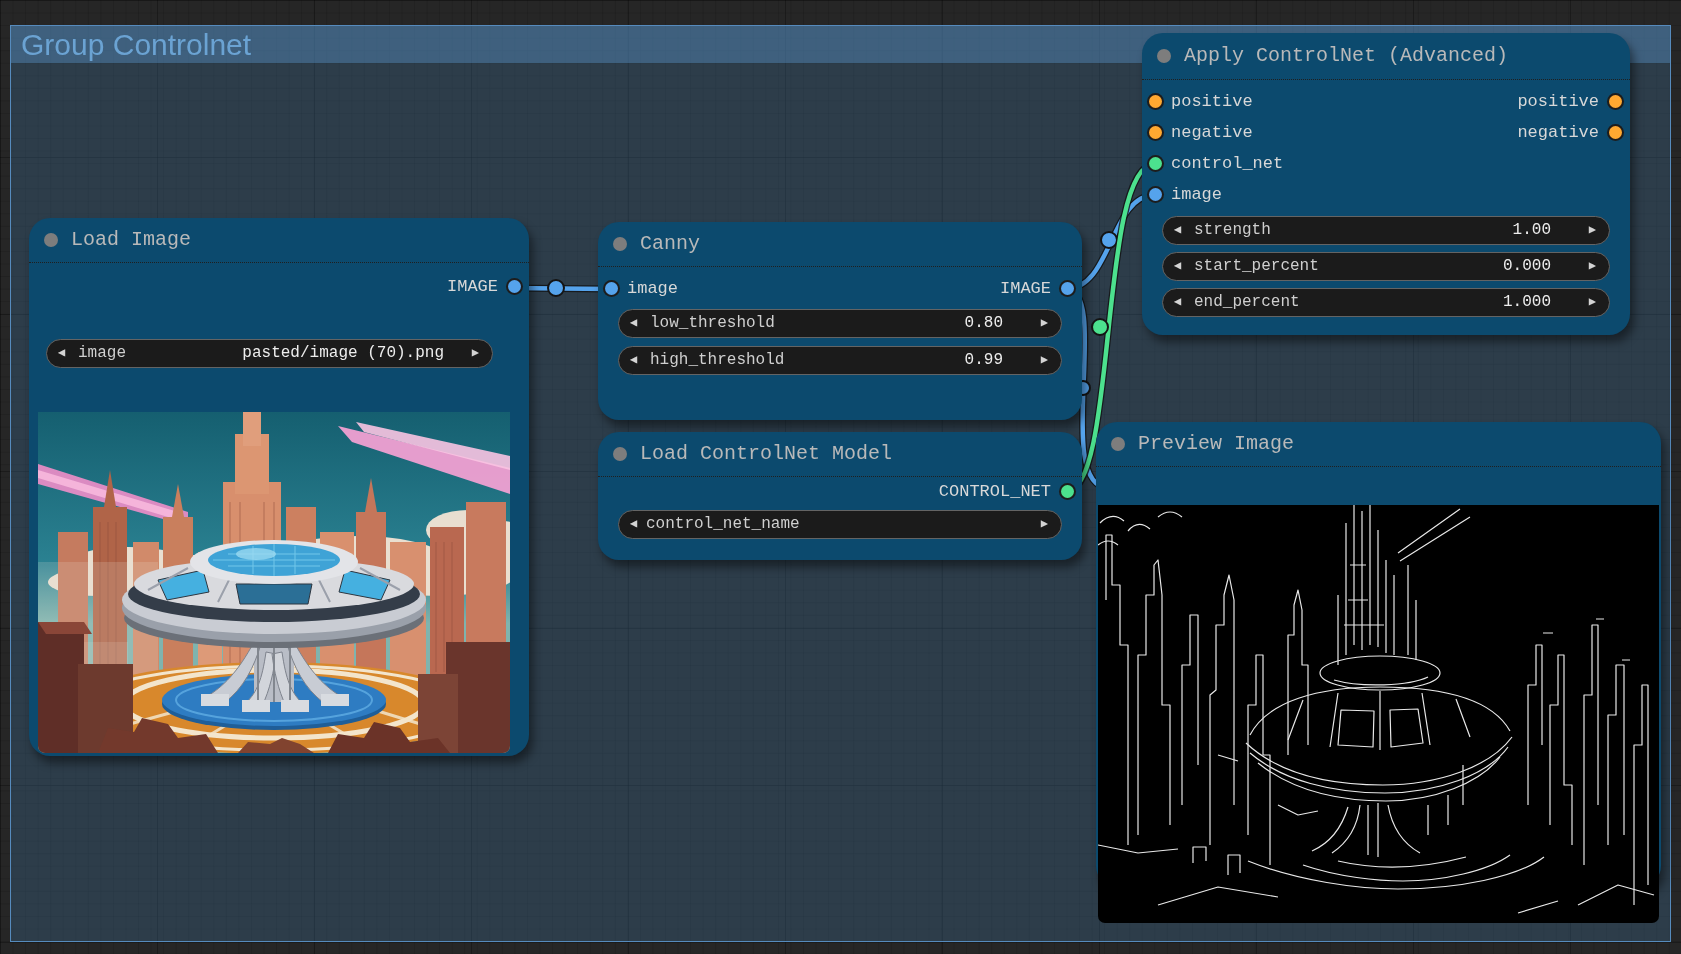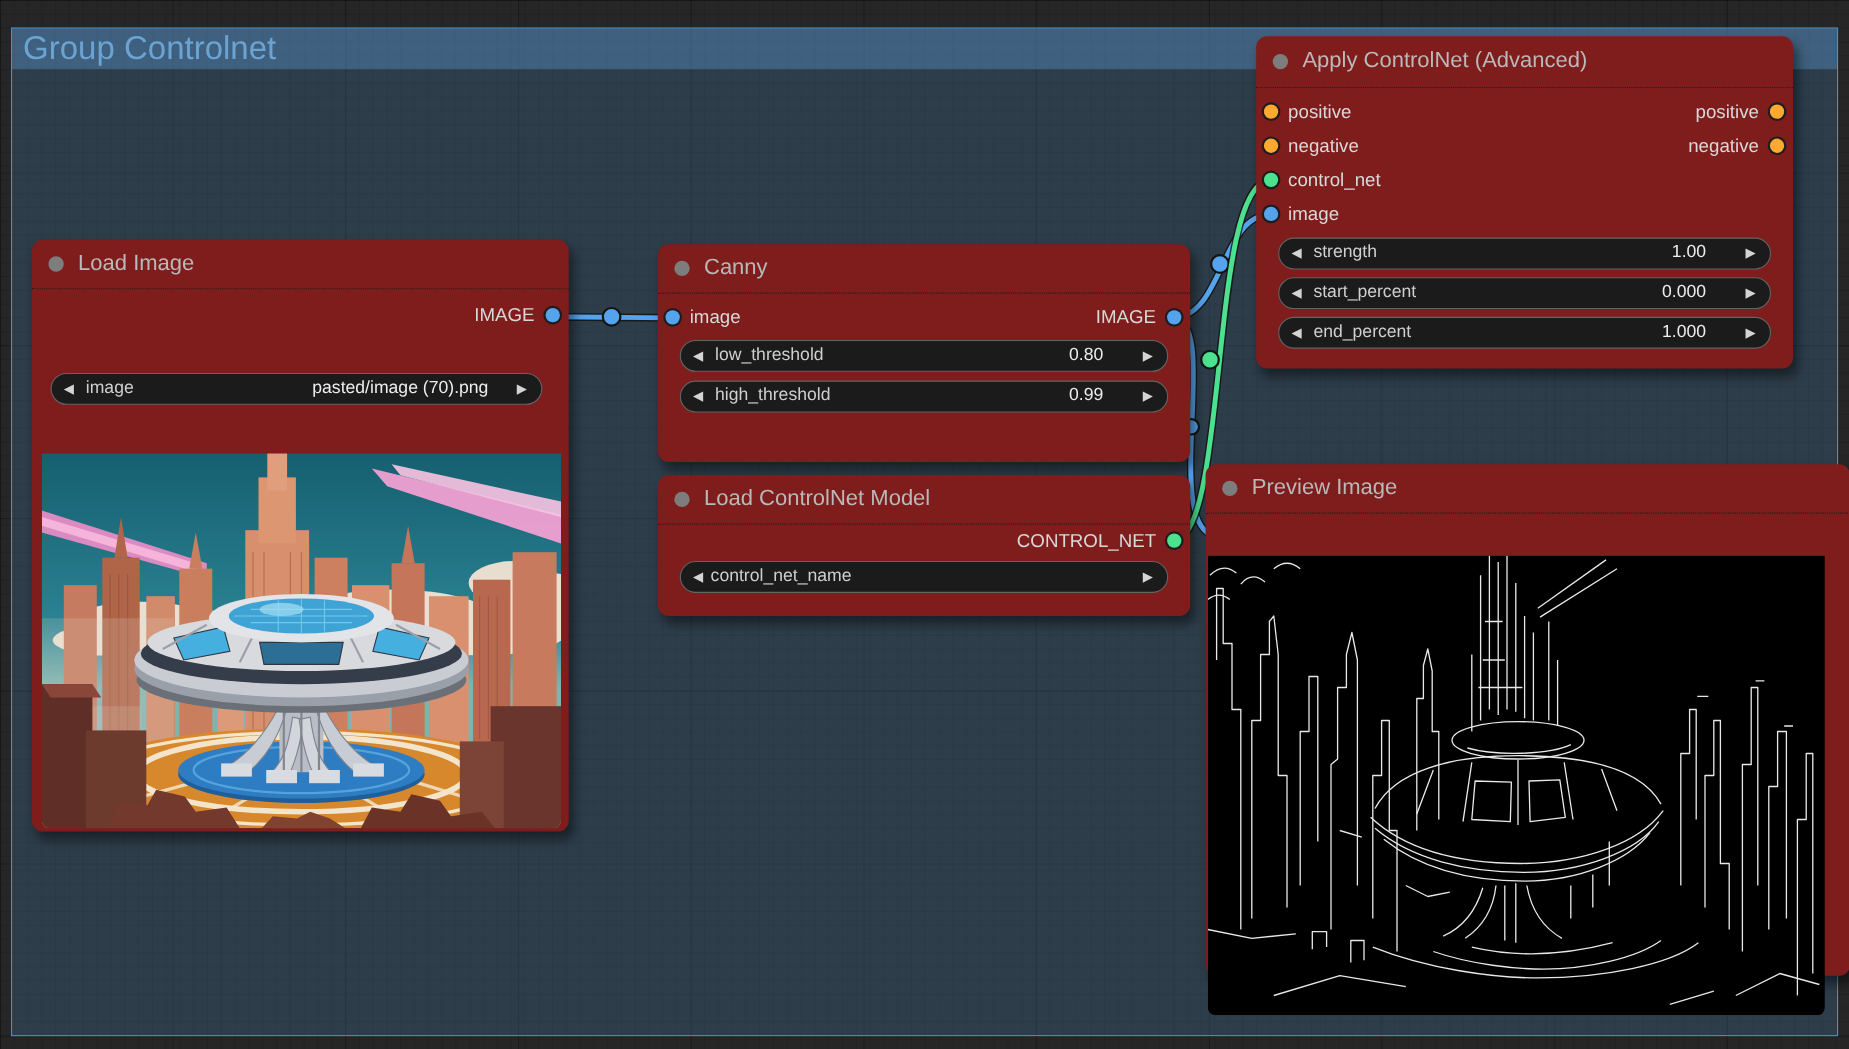--- a/index.html
+++ b/index.html
@@ -14,22 +14,22 @@
       linear-gradient(90deg, rgba(0,0,0,0.12) 1px, transparent 1px);
     background-size:157px 157px,157px 157px,12.55px 12.55px,12.55px 12.55px;}
   
   .group{position:absolute;left:10px;top:25px;width:1661px;height:917px;
     background:rgba(64,116,160,0.30);border:1px solid #568bbd;box-sizing:border-box;z-index:1;}
   .group-titlebar{position:absolute;left:0;top:0;right:0;height:37px;background:rgba(90,150,205,0.40);}
   .group-title{position:absolute;left:10px;top:2px;font-size:30px;color:#6ba3d3;white-space:nowrap;}
   
   #wires{position:absolute;inset:0;z-index:5;pointer-events:none;}
   
-  .node{position:absolute;background:#7f1d1d;border-radius:10px;z-index:10;
-    box-shadow:4px 7px 10px rgba(0,0,0,0.45);color:#d8d8d8;}
+  .node{position:absolute;background:#0c4a6e;border-radius:21px;z-index:10;
+    box-shadow:4px 7px 10px rgba(0,0,0,0.45);color:#d8d8d8;font-family:Liberation Mono, monospace;}
   .title{position:absolute;left:0;top:0;right:0;height:44px;border-bottom:1px dotted #1f1f1f;}
   .title-text{position:absolute;left:42px;top:10px;font-size:20px;color:#b9b9b9;white-space:nowrap;}
   .title-dot{position:absolute;left:15px;top:15px;width:14px;height:14px;border-radius:50%;background:#7d7d7d;}
   .row{position:absolute;left:0;right:0;height:30px;line-height:30px;font-size:17px;}
   .row.in{padding-left:29px;}
   .row.out{text-align:right;padding-right:31px;}
   .slot-dot{position:absolute;width:13px;height:13px;border-radius:50%;top:8px;
     box-shadow:0 0 0 2px #1d1d1d;}
   .slot-dot.l{left:7px;} .slot-dot.r{right:8px;}
   .dot-image{background:#55a3ec}.dot-mask{background:#84ca7e}
@@ -74,21 +74,21 @@
       <path d="M1066,289 C1112,289 1052,488 1109,488" stroke="#55a3ec" stroke-width="4.5" fill="none"></path>
       <circle cx="1083" cy="388" r="7" fill="#55a3ec" stroke="#141414" stroke-width="2"></circle>
     </g>
     <g>
       <path d="M1066,492 C1118,492 1098,164 1155,164" stroke="#111" stroke-width="7" fill="none" opacity="0.8"></path>
       <path d="M1066,492 C1118,492 1098,164 1155,164" stroke="#4ce18e" stroke-width="4.5" fill="none"></path>
       <circle cx="1100" cy="327" r="8" fill="#4ce18e" stroke="#141414" stroke-width="2"></circle>
     </g>
   </svg>
 
-  <div class="node" style="left:29px;top:218px;width:488px;height:538px;">
+  <div class="node" style="left:29px;top:218px;width:488px;height:538px;padding-left:12px;">
     <div class="title">
       <span class="title-dot"></span>
       <span class="title-text">Load Image</span>
     </div>
     <div class="row out" style="top:54px">
       <span>IMAGE</span>
       <span class="slot-dot r dot-image"></span>
     </div>
     <div class="pill" style="top:121px;left:17px;width:447px">
       <span class="arr l">◀</span>
@@ -283,21 +283,21 @@
       <span class="arr r">▶</span>
     </div>
     <div class="pill" style="top:255px;left:20px;width:448px">
       <span class="arr l">◀</span>
       <span class="wlabel">end_percent</span>
       <span class="wvalue num">1.000</span>
       <span class="arr r">▶</span>
     </div>
   </div>
 
-  <div class="node" style="left:1096px;top:422px;width:565px;height:465px;padding-left:21px;">
+  <div class="node" style="left:1096px;top:422px;width:565px;height:465px;">
     <div class="title">
       <span class="title-dot"></span>
       <span class="title-text">Preview Image</span>
     </div>
     <div class="thumb" style="top:83px;left:2px;width:561px;height:418px;border-radius:0 0 7px 7px;">
       <svg width="561" height="418" viewBox="0 0 561 418">
         <rect width="561" height="418" fill="#000"></rect>
         <g stroke="#e8e8e8" stroke-width="1.2" fill="none" stroke-linejoin="round">
           <path d="M8,95 L8,30 L14,30 L14,80 L22,80 L22,140 L30,140 L30,340"></path>
           <path d="M40,330 L40,150 L48,150 L48,90 L56,90 L56,60 L60,55 L64,90 L64,200 L72,200 L72,320"></path>

